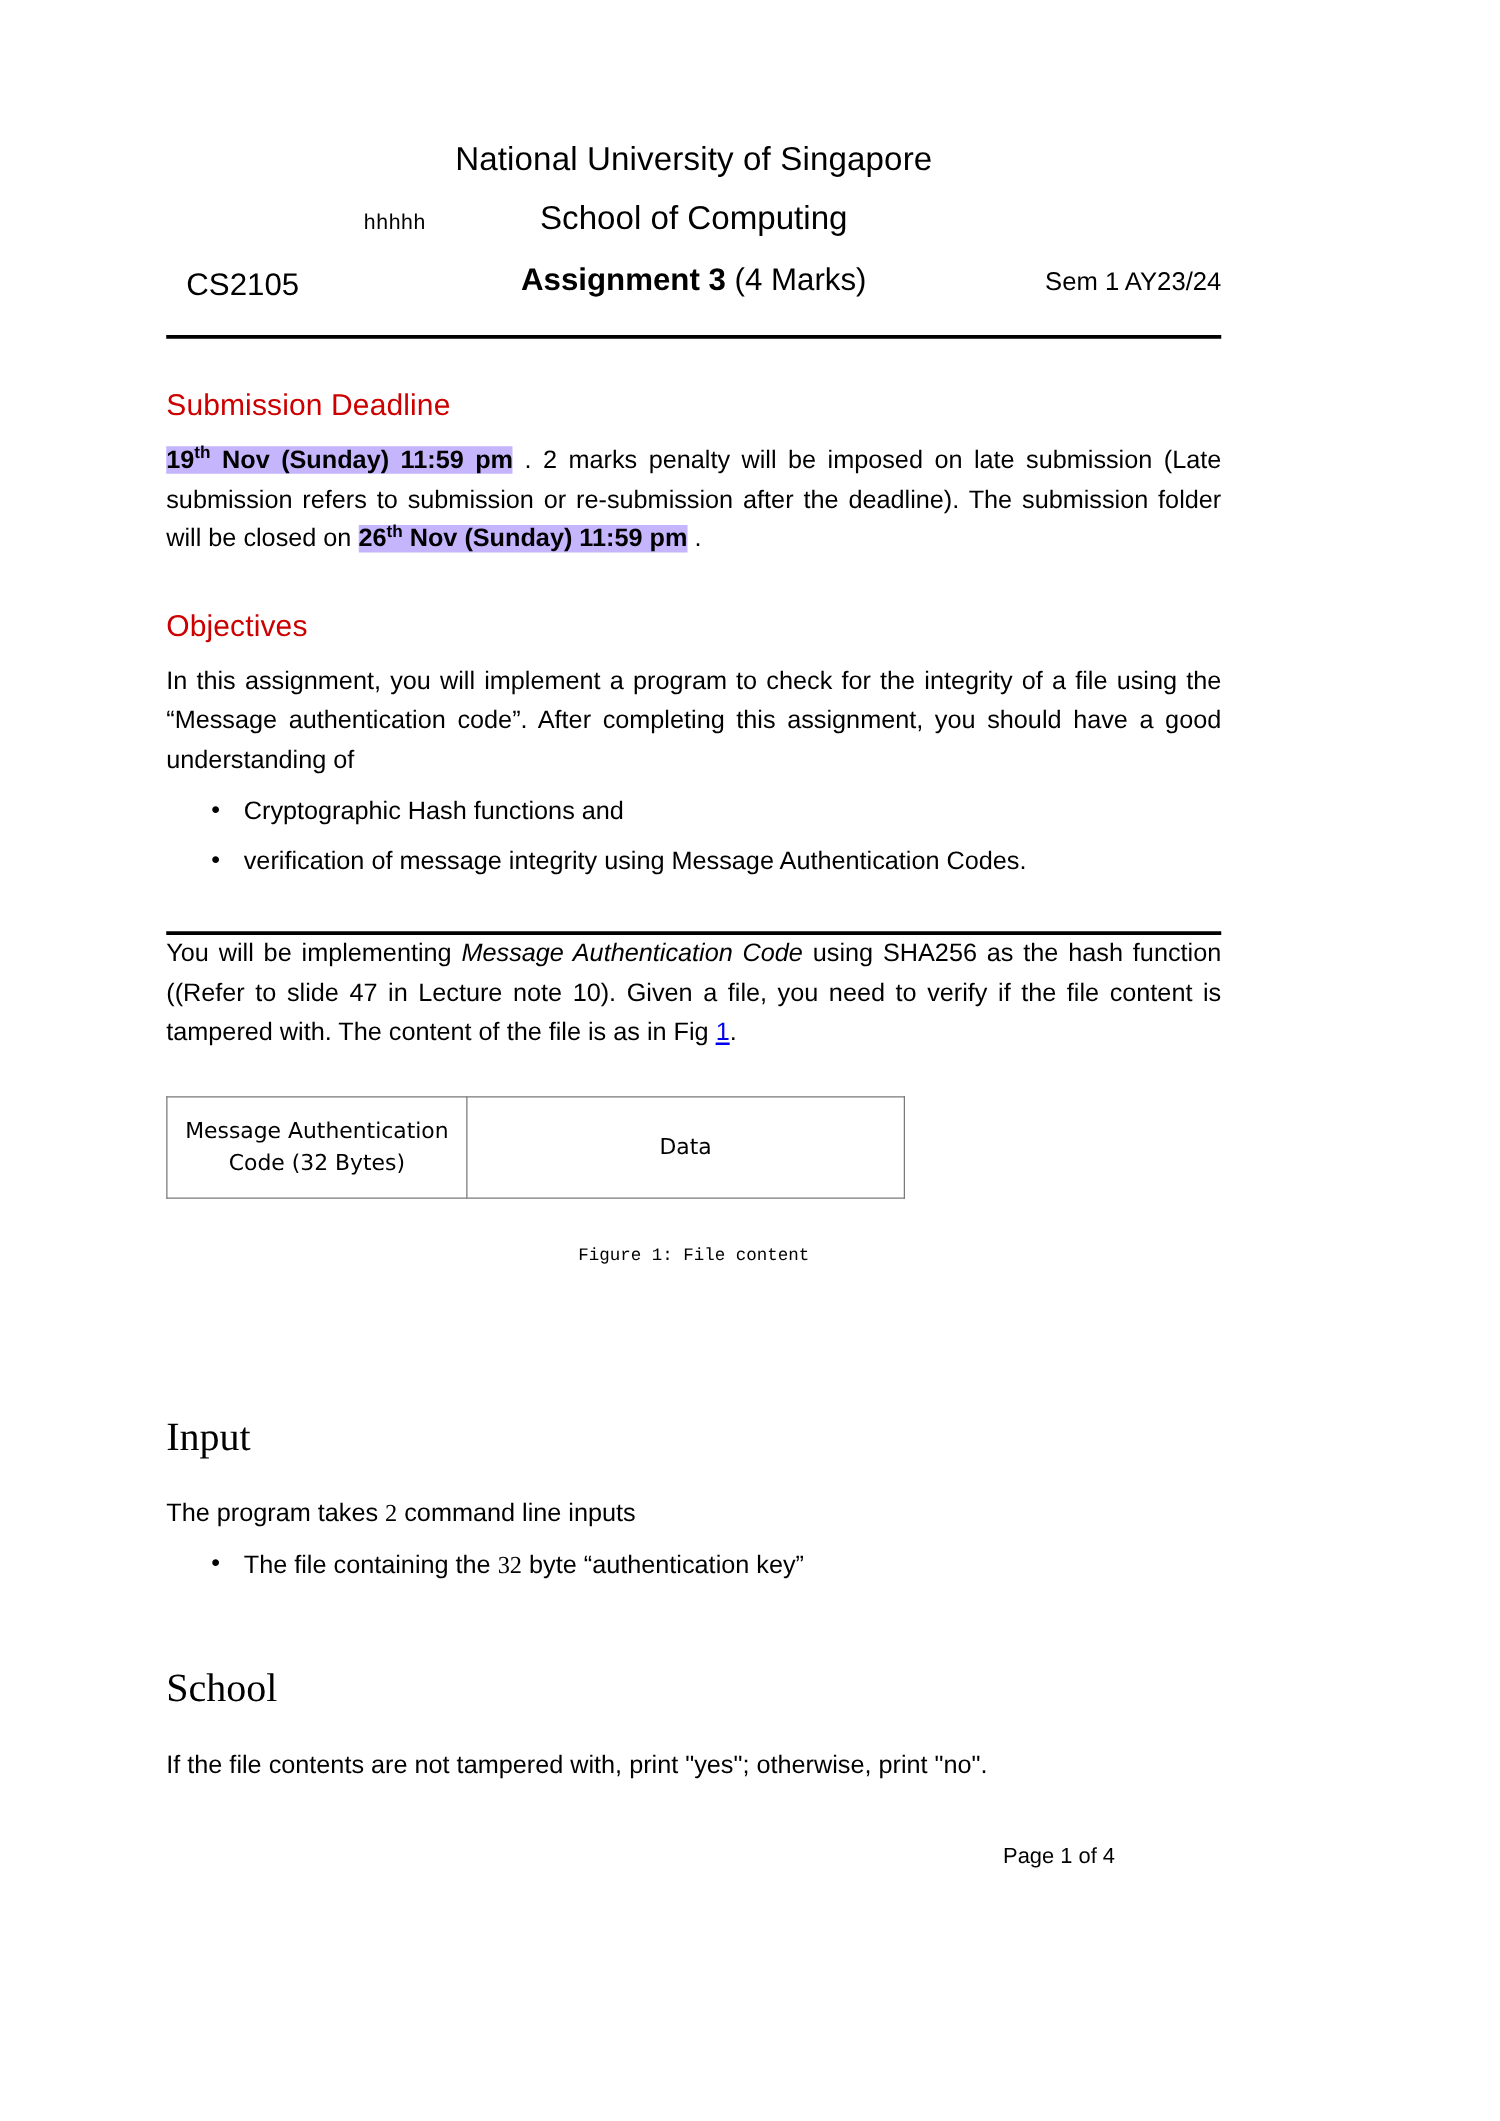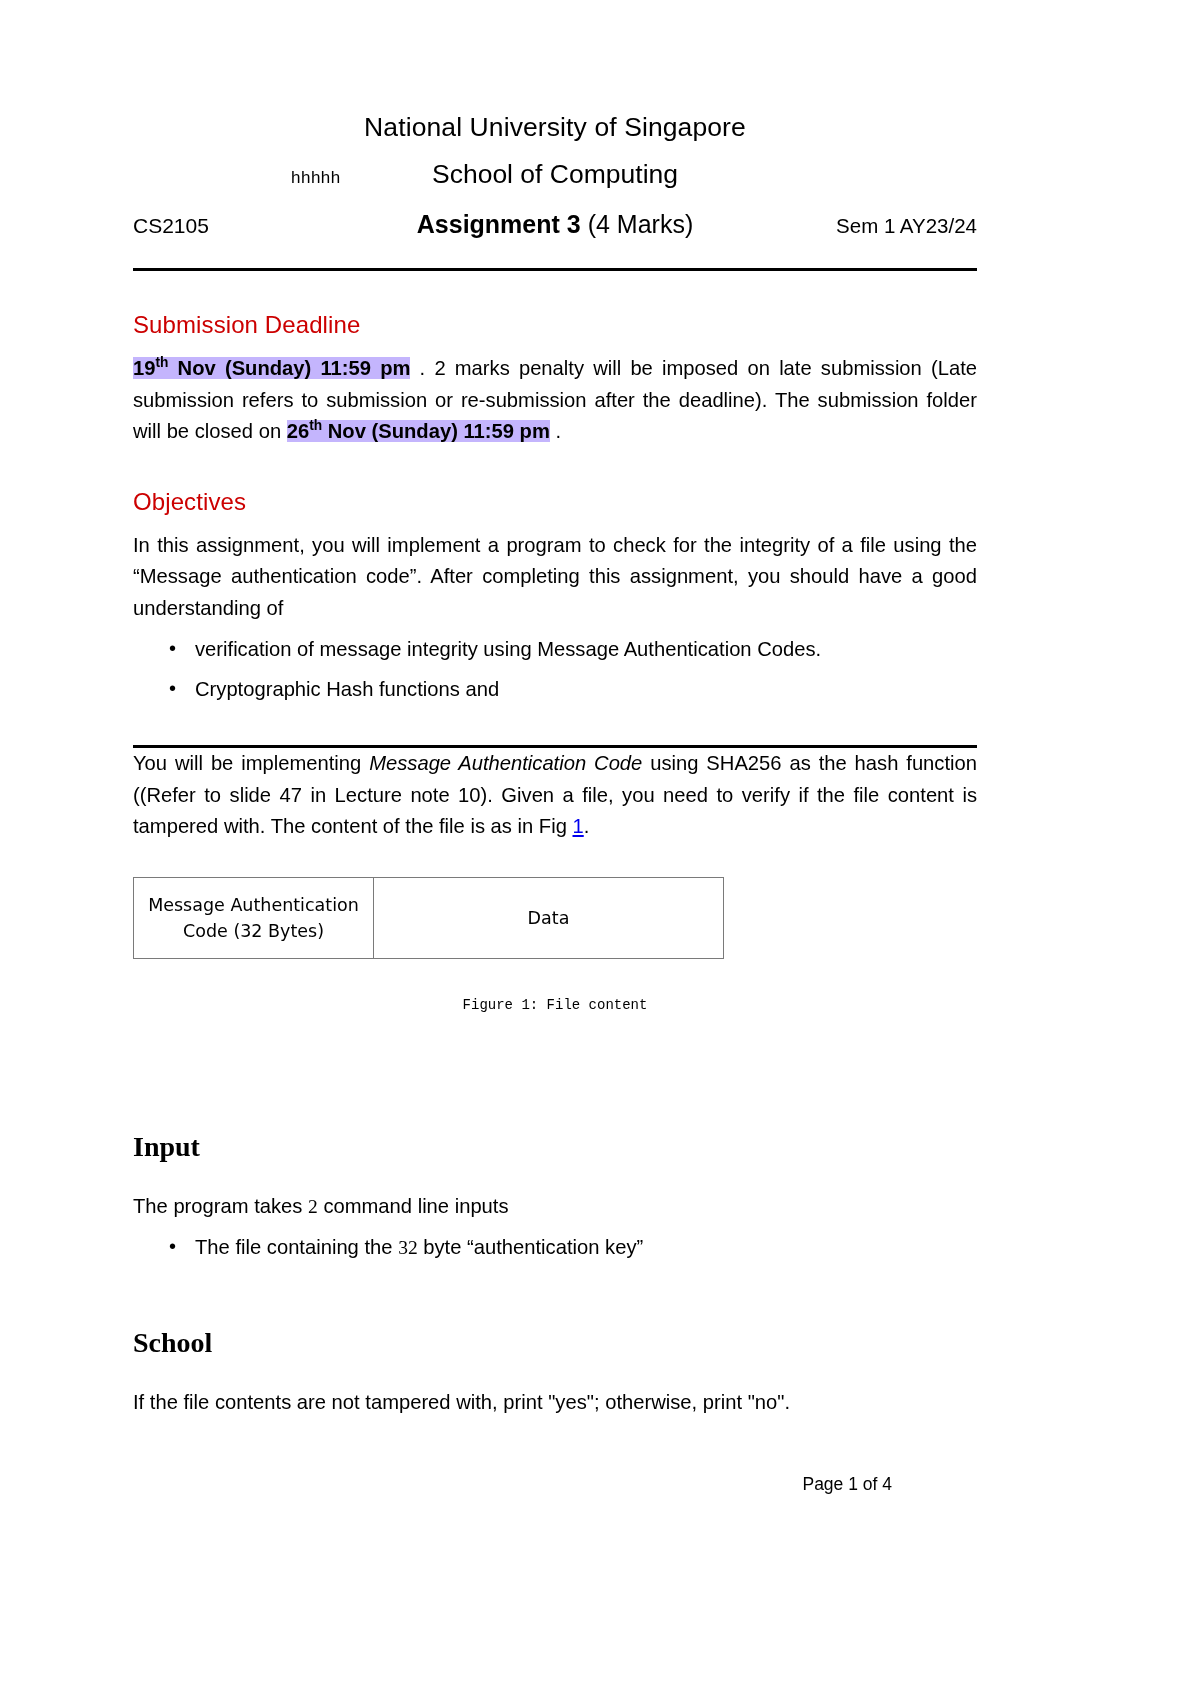--- a/index.html
+++ b/index.html
@@ -15,21 +15,21 @@
   .content { position:absolute; left:133px; top:0; width:844px; }
 
   
   .hdr-line1 { text-align:center; font-size:26.5px; margin-top:112px; letter-spacing:0.1px; }
   .hdr-row2 { position:relative; text-align:center; font-size:26.5px; margin-top:16px; }
   .hdr-hhhhh {
     position:absolute; left:158px; top:9px;
     font-size:17px; letter-spacing:0.5px;
   }
   .hdr-row3 { position:relative; margin-top:20px; height:34px; }
-  .hdr-code { position:absolute; left:0; top:4px; font-size:21px; }
+  .hdr-code { position:absolute; left:16px; top:4px; font-size:25px; }
   .hdr-title { text-align:center; font-size:25px; }
   .hdr-title b { font-weight:bold; }
   .hdr-sem { position:absolute; right:0; top:4px; font-size:20.5px; }
 
   .rule { border:0; border-top:3px solid #000; margin:24px 0 0 0; height:0; }
 
   
   h2.red {
     color:#cc0000; font-size:24px; font-weight:normal;
     margin:40px 0 14px 0; letter-spacing:0.1px;
@@ -66,21 +66,21 @@
   td.cell-data { width:350px; }
   .fig-caption {
     margin-top:38px; text-align:center;
     font-family:Liberation Mono, monospace;
     font-size:14px;
   }
 
   
   h3.serif {
     font-family:"Liberation Serif", serif;
-    font-weight:bold; font-size:28px;
+    font-weight:normal; font-size:32px;
     margin:0 0 0 0;
   }
   .mathnum { font-family:"Liberation Serif", serif; font-size:19.5px; }
 
   
   .footer {
     position:absolute; right:133px; top:1474px;
     font-size:17.5px;
   }
 
@@ -111,22 +111,22 @@
     <hr class="rule">
 
     <h2 class="red">Submission Deadline</h2>
 
     <p class="body"><span class="hl"><span>19</span><sup>th</sup><span> Nov (Sunday) 11:59 pm</span></span> <span>. 2 marks penalty will be imposed on late submission (Late submission refers to submission or re-submission after the deadline). The submission folder will be closed on</span> <span class="hl"><span>26</span><sup>th</sup><span> Nov (Sunday) 11:59 pm</span></span> <span>.</span></p>
 
     <h2 class="red">Objectives</h2>
     <p class="body">In this assignment, you will implement a program to check for the integrity of a file using the “Message authentication code”. After completing this assignment, you should have a good understanding of</p>
 
     <ul class="bullets">
+      <li>Cryptographic Hash functions and</li>
       <li>verification of message integrity using Message Authentication Codes.</li>
-      <li>Cryptographic Hash functions and</li>
     </ul>
 
     <hr class="rule" style="margin-top:40px;">
 
 
     <p class="body"><span>You will be implementing </span><span class="italic">Message Authentication Code</span><span> using SHA256 as the hash function ((Refer to slide 47 in Lecture note 10). Given a file, you need to verify if the file content is tampered with. The content of the file is as in Fig </span><a class="link" href="#">1</a><span>.</span></p>
 
     <div class="figure-wrap">
       <table class="figtable">
         <tbody>

